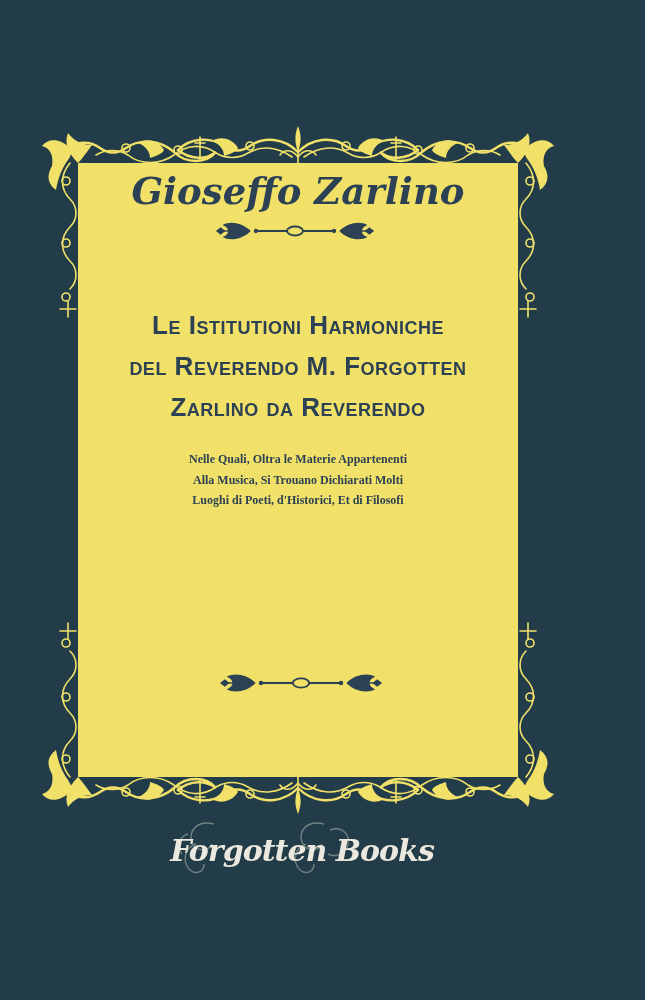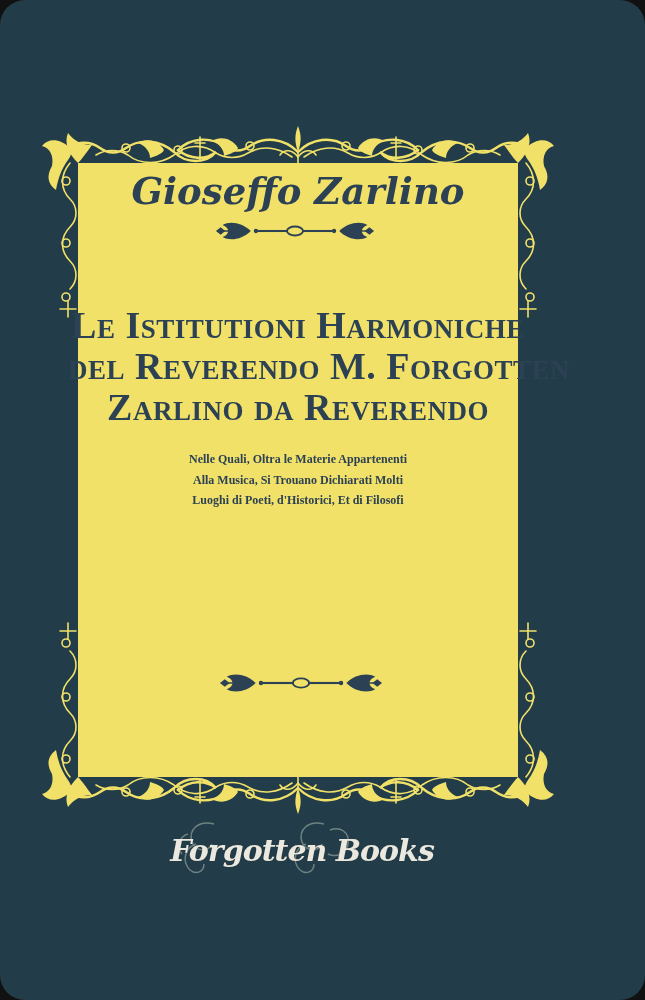--- a/index.html
+++ b/index.html
@@ -7,21 +7,20 @@
     --gold:#f2e169;
     --ink:#2c4254;
     --logo-text:#ebe9df;
     --logo-flourish:#7e8e8b;
   }
   html,body{margin:0;padding:0;background:#111;}
   .page{
     position:relative;width:645px;height:1000px;overflow:hidden;
     background:var(--bg);
     font-family:"Liberation Serif", serif;
-    border-radius:25px;
   }
   .panel{
     position:absolute;left:78px;top:163px;width:440px;height:614px;
     background:var(--gold);
   }
   .frame-svg{position:absolute;left:40px;top:126px;width:520px;height:700px;}
   .orn-s1{fill:none;stroke:var(--gold);stroke-width:1.6;stroke-linecap:round;}
   .orn-s2{fill:none;stroke:var(--gold);stroke-width:2.4;stroke-linecap:round;}
   .orn-f{fill:var(--gold);stroke:none;}
 
@@ -33,23 +32,23 @@
   }
   .divider{position:absolute;height:26px;}
   .divider.d1{left:215px;top:218px;width:160px;}
   .divider.d2{left:219px;top:670px;width:164px;}
   .div-s{fill:none;stroke:var(--ink);}
   .div-f{fill:var(--ink);stroke:none;}
 
   .title{
     position:absolute;left:68px;top:305px;width:460px;
     color:var(--ink);text-align:center;
-    font-family:Liberation Serif, serif;
+    font-family:Liberation Sans, sans-serif;
     font-variant:small-caps;font-weight:600;
-    font-size:38px;line-height:41px;letter-spacing:0.5px;
+    font-size:26px;line-height:41px;letter-spacing:0.5px;
   }
   .title .line{white-space:nowrap;}
 
   .subtitle{
     position:absolute;left:68px;top:449px;width:460px;
     color:var(--ink);text-align:center;
     font-family:"Liberation Serif", serif;font-weight:700;
     font-size:12px;line-height:20.5px;letter-spacing:0px;
   }
   .subtitle .line{white-space:nowrap;}

